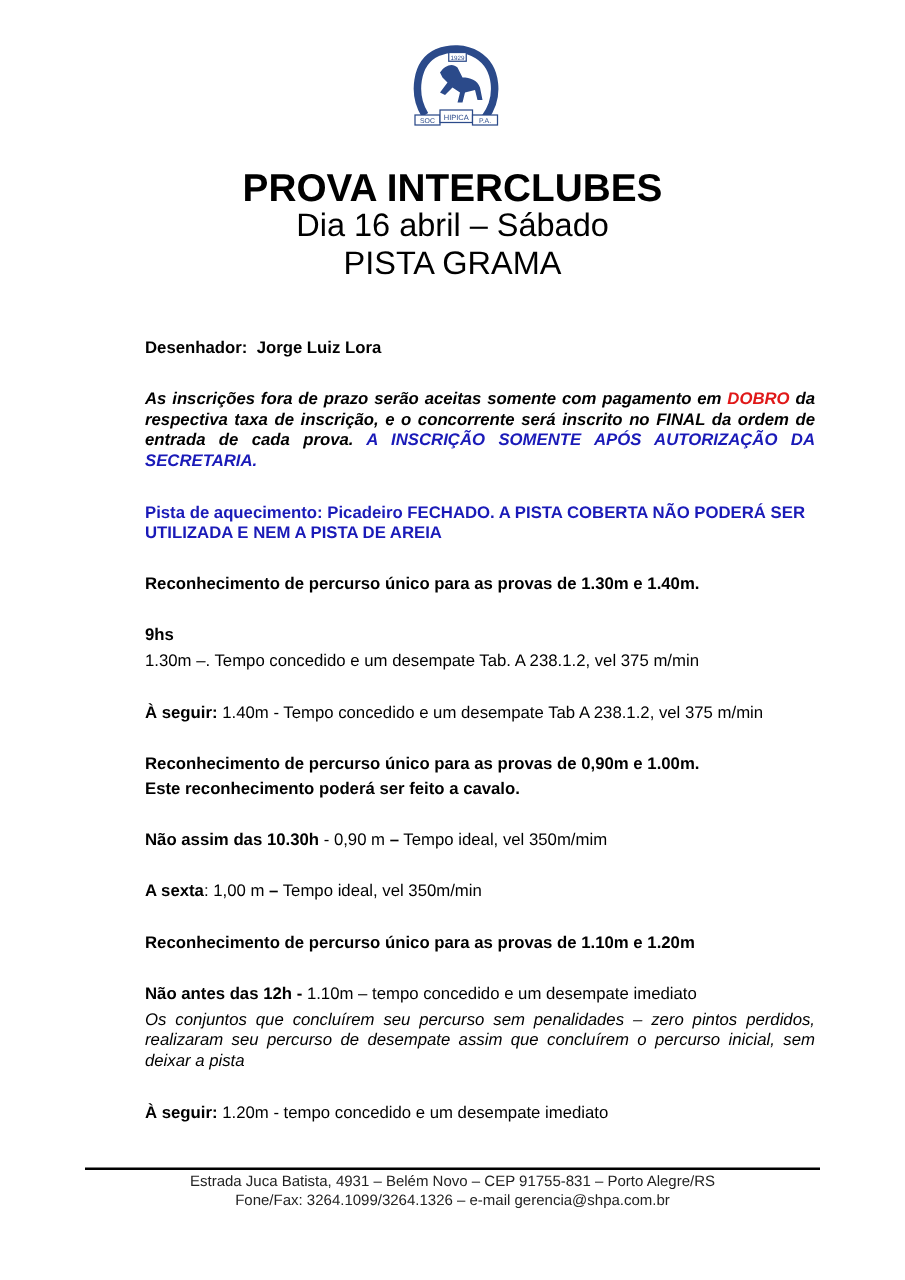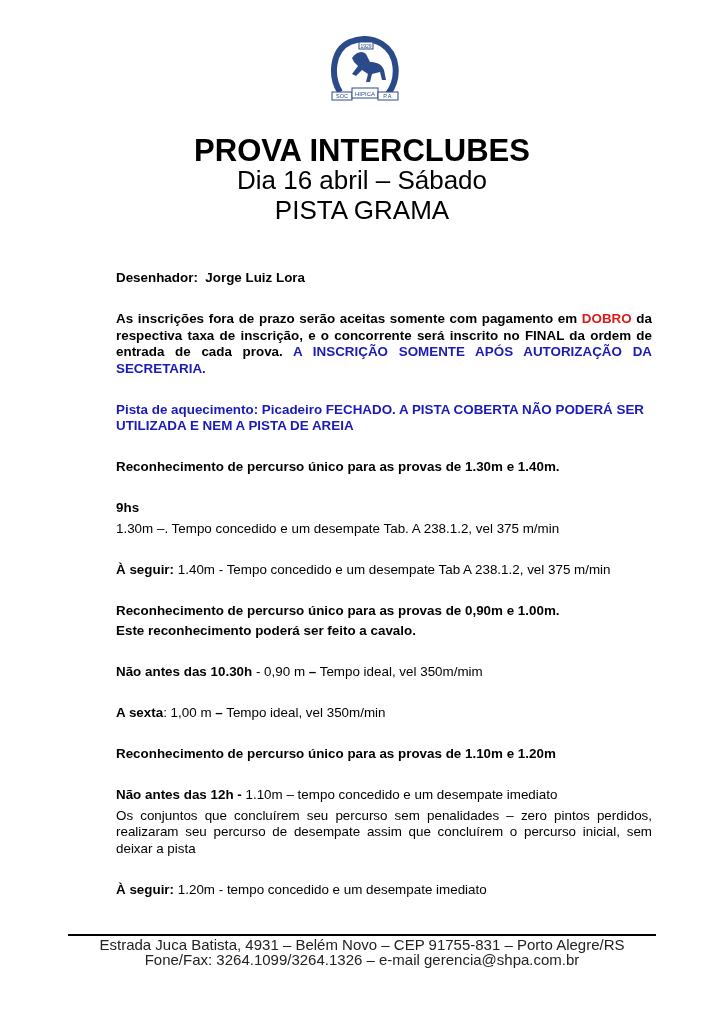--- a/index.html
+++ b/index.html
@@ -7,26 +7,26 @@
          font-family: "Liberation Sans", sans-serif; color: #000; }
   .logo { position: absolute; left: 326px; top: 36px; width: 78px; height: 70px; }
   .title-block { position: absolute; left: 0; width: 724px; top: 136px; text-align: center; }
   .t1 { font-size: 31px; font-weight: bold; line-height: 29px; }
   .t2 { font-size: 26px; line-height: 30px; }
   .t3 { font-size: 26px; line-height: 31px; }
   .content { position: absolute; left: 68px; top: 266px; width: 588px; font-size: 13.4px; line-height: 16.5px; }
   .content p { margin: 4px; padding-left: 44px; }
   .gap { height: 16.5px; }
   .b { font-weight: bold; }
-  .just { text-align: justify; }
+  .just { text-align: justify; font-style: italic; }
   .blue { color: #1a1ab8; font-weight: bold; }
   .red { color: #e01818; font-weight: bold; }
   .footer-line { position: absolute; left: 68px; top: 934px; width: 588px; height: 2px; background: #000; }
   .footer { position: absolute; left: 68px; top: 938px; width: 588px; text-align: center;
-            font-size: 15px; line-height: 14.5px; color: #222; }
+            font-size: 12px; line-height: 14.5px; color: #222; }
 </style>
 </head>
 <body>
 
 <div class="logo">
   <svg width="78" height="70" viewBox="0 0 78 70">
     <path d="M14 56 C4 40 6 14 24 6 C34 2 46 2 56 8 C72 18 74 42 62 58" fill="none" stroke="#2b4a8a" stroke-width="6"></path>
     <path d="M20 50 C12 36 14 18 28 11 C38 7 48 8 56 14 C66 24 66 40 58 52" fill="none" stroke="#fff" stroke-width="1.5"></path>
     <rect x="33" y="6" width="14" height="7" fill="#fff" stroke="#2b4a8a" stroke-width="1"></rect>
     <text x="40" y="12" font-size="5" text-anchor="middle" fill="#2b4a8a" font-family="Liberation Sans, sans-serif">1929</text>
@@ -58,21 +58,21 @@
   <p class="b">Reconhecimento de percurso único para as provas de 1.30m e 1.40m.</p>
   <div class="gap"></div>
   <p class="b">9hs</p>
   <p> 1.30m –. Tempo concedido e um desempate Tab. A 238.1.2, vel 375 m/min</p>
   <div class="gap"></div>
   <p><span class="b">À seguir:</span><span> 1.40m -  Tempo concedido e um desempate Tab A 238.1.2, vel 375 m/min</span></p>
   <div class="gap"></div>
   <p class="b">Reconhecimento de percurso único para as provas de 0,90m e 1.00m.</p>
   <p class="b">Este reconhecimento poderá ser feito a cavalo.</p>
   <div class="gap"></div>
-  <p><span class="b">Não antes das 10.30h</span><span> - 0,90 m </span><span class="b">–</span><span> Tempo ideal, vel 350m/mim</span></p>
+  <p><span class="b">Não assim das 10.30h</span><span> - 0,90 m </span><span class="b">–</span><span> Tempo ideal, vel 350m/mim</span></p>
   <div class="gap"></div>
   <p><span class="b">A sexta</span><span>: 1,00 m </span><span class="b">–</span><span> Tempo ideal, vel 350m/min</span></p>
   <div class="gap"></div>
   <p class="b">Reconhecimento de percurso único para as provas de 1.10m e 1.20m</p>
   <div class="gap"></div>
   <p><span class="b">Não antes das 12h -</span><span> 1.10m – tempo concedido e um desempate imediato</span></p>
   <p class="just">Os conjuntos que concluírem seu percurso sem penalidades – zero pintos perdidos, realizaram seu percurso de desempate assim que concluírem o percurso inicial, sem deixar a pista</p>
   <div class="gap"></div>
   <p><span class="b">À seguir:</span><span> 1.20m - tempo concedido e um desempate imediato</span></p>
   <div class="gap"></div>

